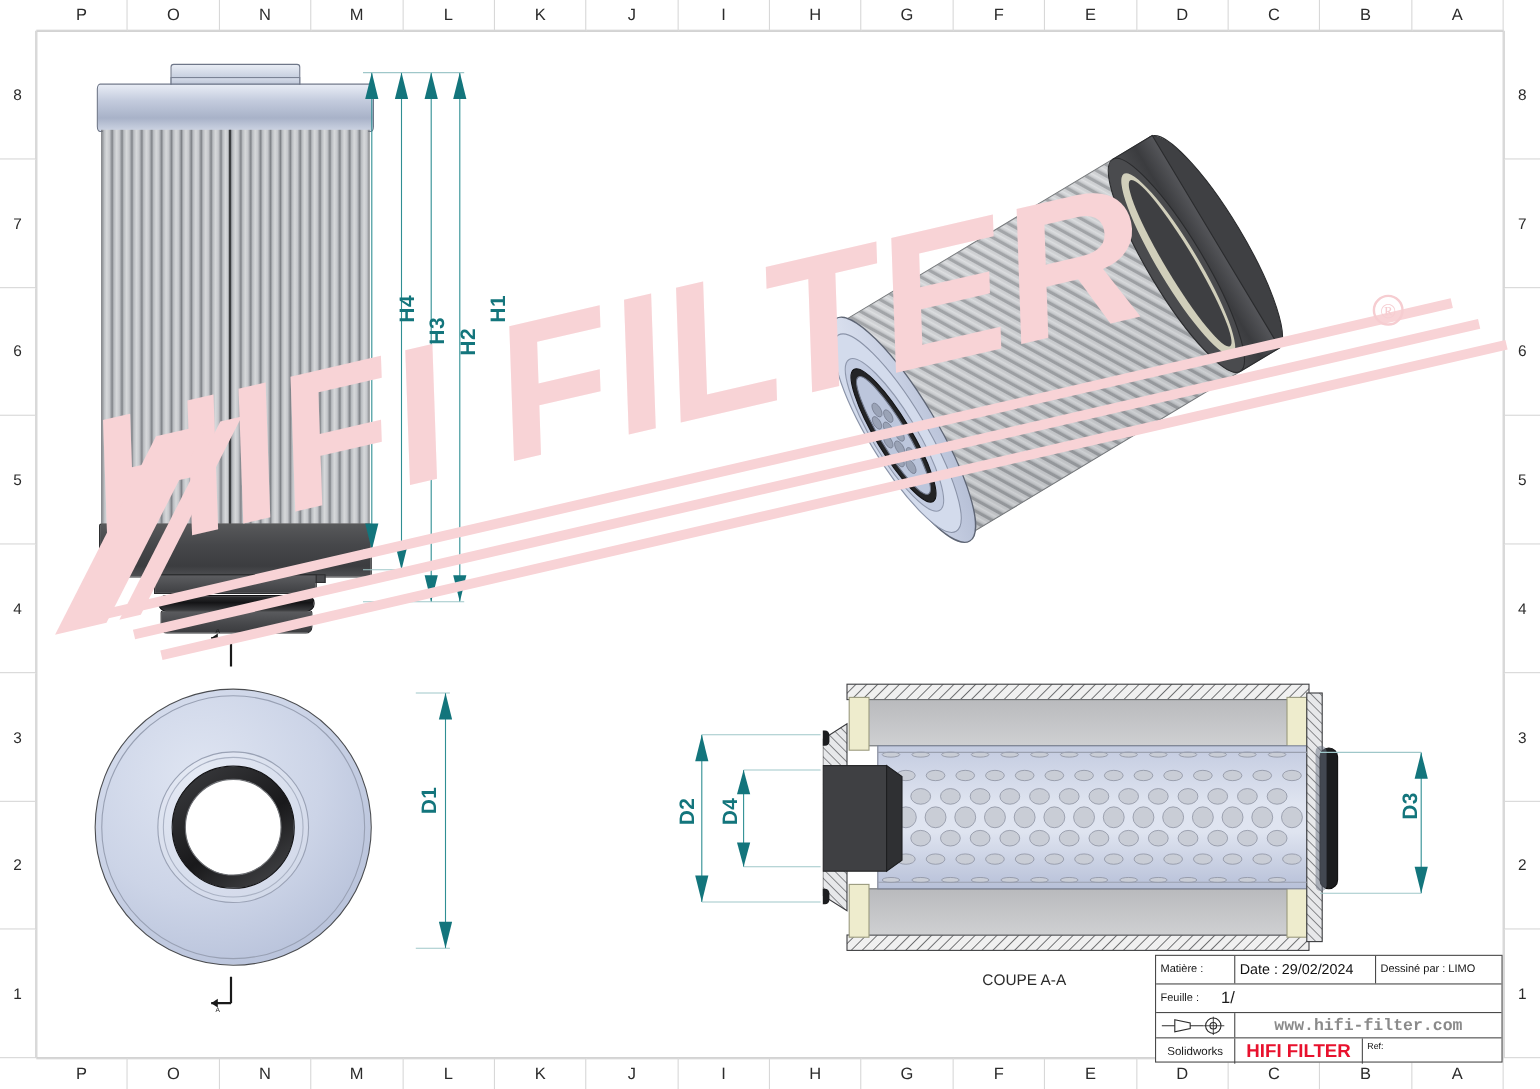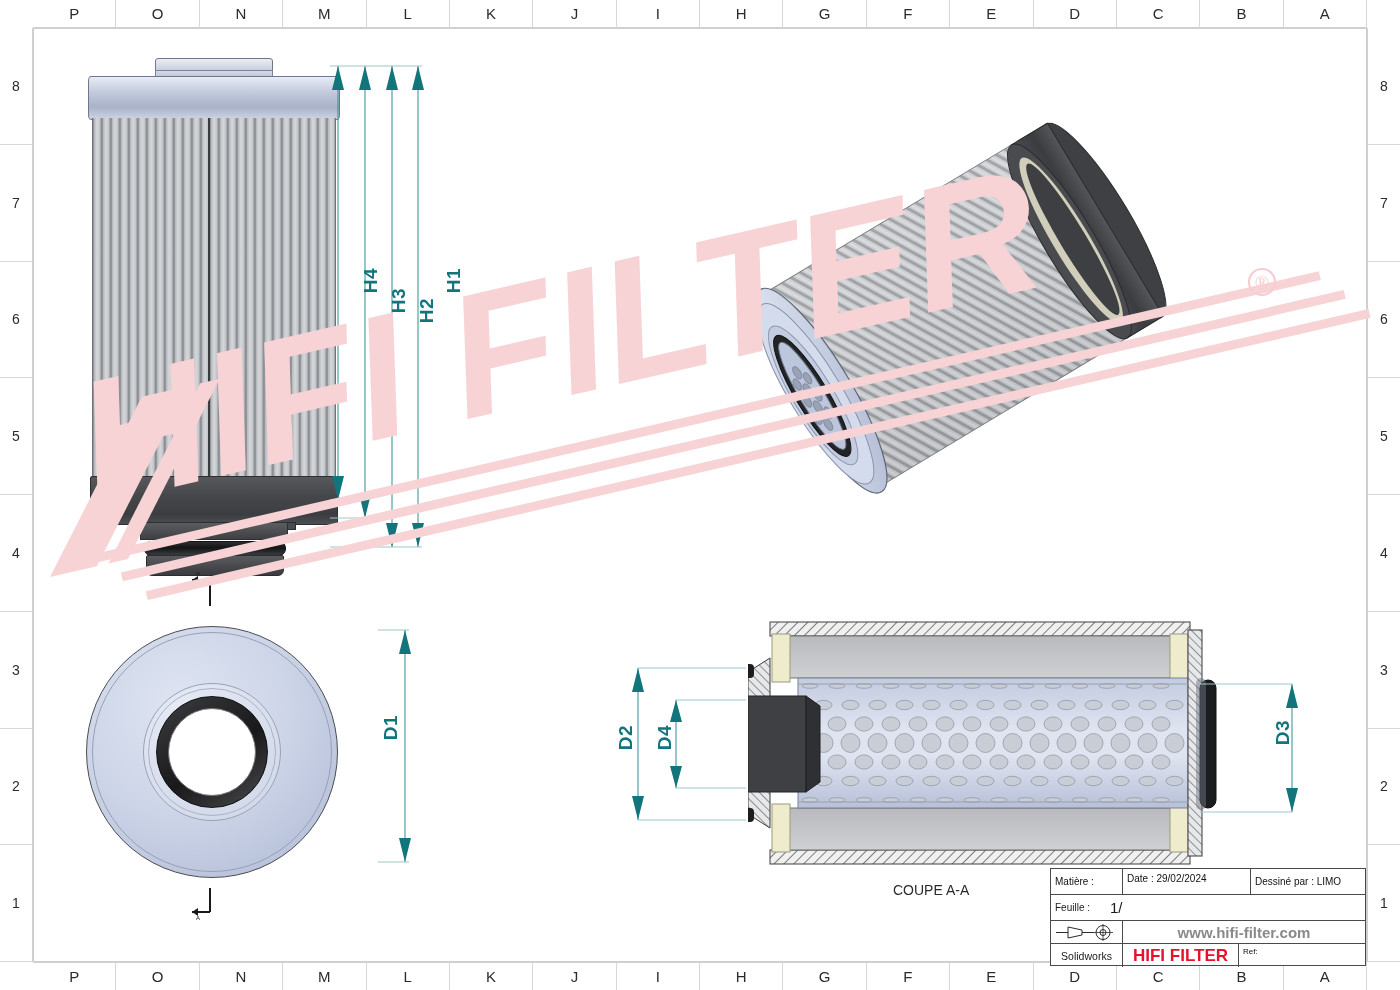--- a/index.html
+++ b/index.html
@@ -90,27 +90,27 @@
   .tb-row{display:grid;border-bottom:1px solid #4a4a4a;}
   .tb-row:last-child{border-bottom:none;}
   .r1{grid-template-columns:72px 128px 1fr;}
   .r2{grid-template-columns:72px 1fr;gap:16px;}
   .r3{grid-template-columns:72px 1fr;}
   .r4{grid-template-columns:72px 116px 1fr;}
   .tb-cell{border-right:1px solid #4a4a4a;padding:2px 4px;display:flex;align-items:center;
            box-sizing:border-box;overflow:hidden;white-space:nowrap;}
   .tb-cell:last-child{border-right:none;}
   .tb-lbl{font-size:10px;color:#111;}
-  .tb-date{font-size:10px;color:#111;align-self:flex-start;padding-top:2px;}
+  .tb-date{font-size:13px;color:#111;align-self:flex-start;padding-top:2px;}
   .tb-ref{font-size:8px;color:#111;align-self:flex-start;padding-top:1px;}
   .tb-feuille{font-size:10px;}
   .tb-feuille b{font-size:15px;font-weight:400;margin-left:20px;}
   .tb-part{color:#e8112d;font-size:21px;font-weight:400;justify-content:center;width:100%;
            letter-spacing:.3px;}
-  .tb-url{color:#8a8a8a;font-size:15px;justify-content:center;width:100%;font-weight:700;}
+  .tb-url{color:#8a8a8a;font-size:15px;justify-content:center;width:100%;font-weight:700;font-family:Liberation Mono, monospace;}
   .tb-brand{color:#e8112d;font-size:17px;font-weight:700;justify-content:center;width:100%;}
   .tb-sw{font-size:10.5px;justify-content:center;width:100%;}
   .tb-proj{justify-content:center;width:100%;}
 </style>
 </head>
 <body>
 
 <div id="sheet">
 
   <div id="cols-top">

